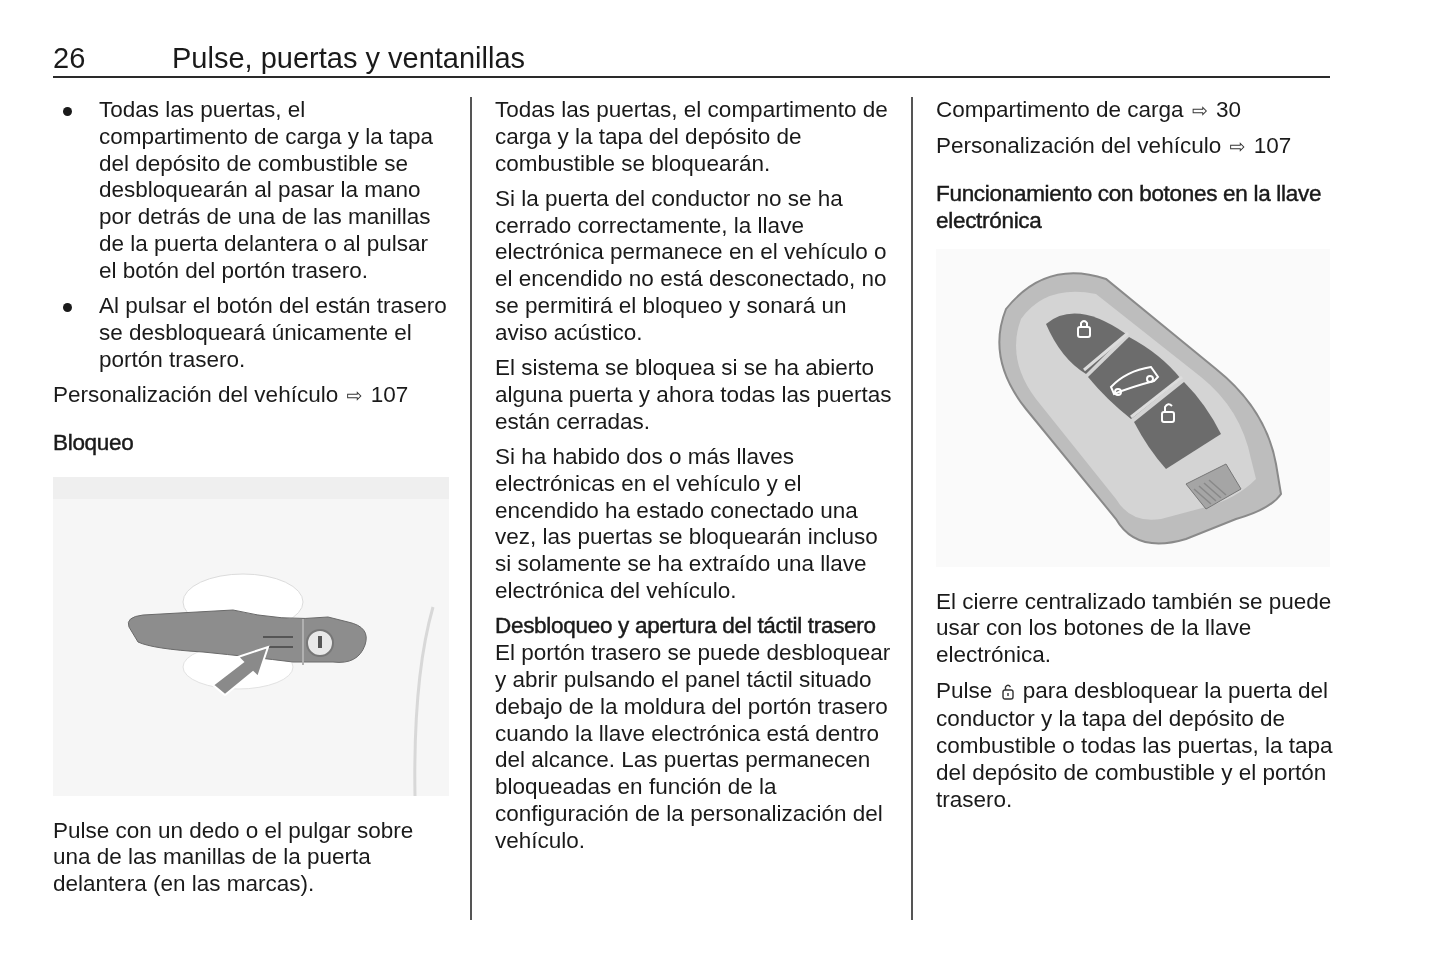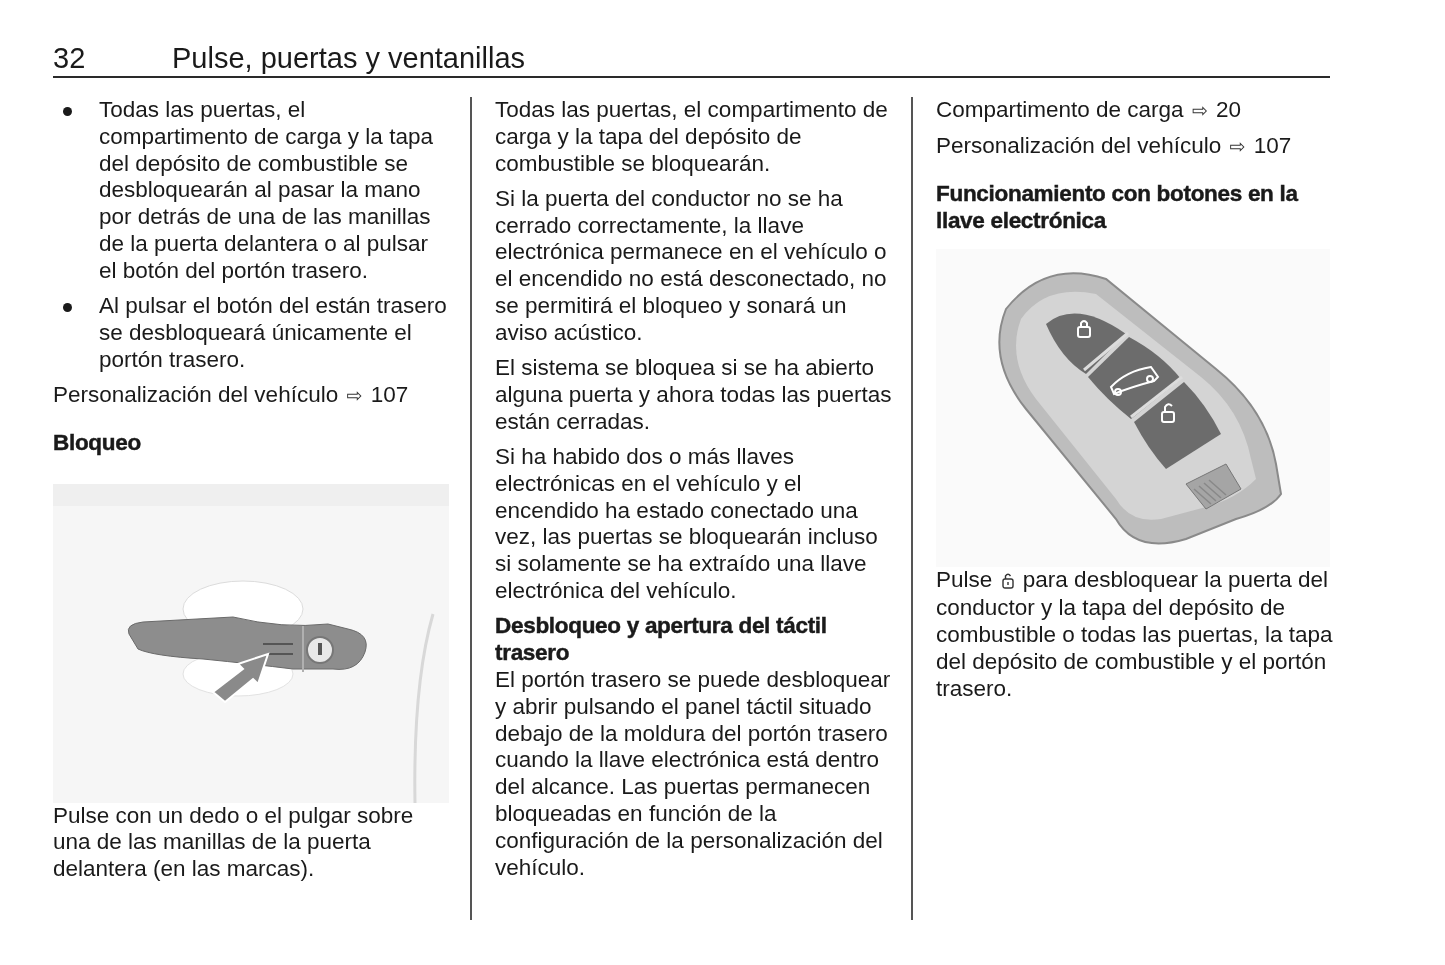--- a/index.html
+++ b/index.html
@@ -19,84 +19,84 @@
     .col3 { left: 936px; width: 400px; }
     .divider { position: absolute; top: 97px; width: 2px; height: 823px; background: #555; }
     .div1 { left: 470px; }
     .div2 { left: 911px; }
     p { margin: 0 0 8.5px 0; }
     .bullet { position: relative; padding-left: 46px; margin-bottom: 8.5px; }
     .bullet .dot {
       position: absolute; left: 10px; top: 10px; width: 9px; height: 9px;
       border-radius: 50%; background: #1a1a1a;
     }
-    .h { font-weight: bold; letter-spacing: -0.3px; -webkit-text-stroke: 0.45px #1a1a1a; margin: 0; }
+    .h { font-weight: normal; letter-spacing: -0.3px; -webkit-text-stroke: 0.45px #1a1a1a; margin: 0; }
     .xref-arrow { display: inline-block; margin: 0 2px; color: #333; font-size: 19px; }
     .figure { background: #f6f6f6; position: relative; }
     .lock-inline { display: inline-block; vertical-align: -2px; margin: 0 3px; }
   </style>
 </head>
 <body>
 
 <div class="header">
-  <span class="page-num">32</span>
+  <span class="page-num">26</span>
   <span class="chapter-title">Pulse, puertas y ventanillas</span>
 </div>
 
 <div class="divider div1"></div>
 <div class="divider div2"></div>
 
 <div class="col col1">
   <div class="bullet">
     <span class="dot"></span>
     <span>Todas las puertas, el compartimento de carga y la tapa del depósito de combustible se desbloquearán al pasar la mano por detrás de una de las manillas de la puerta delantera o al pulsar el botón del portón trasero.</span>
   </div>
   <div class="bullet">
     <span class="dot"></span>
     <span>Al pulsar el botón del están trasero se desbloqueará únicamente el portón trasero.</span>
   </div>
   <p style="margin-bottom:20px;">
     <span>Personalización del vehículo</span>
     <span class="xref-arrow">⇨</span>
     <span>107</span>
   </p>
-  <h3 class="h" style="font-size:22.5px;margin-bottom:27px;">Bloqueo</h3>
+  <h3 class="h" style="font-size:22.5px;margin-bottom:20px;">Bloqueo</h3>
   <div class="figure" style="width:396px;height:319px;">
     <svg width="396" height="319" viewBox="0 0 396 319">
       <rect x="0" y="0" width="396" height="319" fill="#f6f6f6"></rect>
       <rect x="0" y="0" width="396" height="22" fill="#efefef"></rect>
       <path d="M380 130 Q360 200 362 319" stroke="#d8d8d8" stroke-width="3" fill="none"></path>
       <ellipse cx="190" cy="125" rx="60" ry="28" fill="#ffffff" stroke="#dcdcdc"></ellipse>
       <ellipse cx="185" cy="190" rx="55" ry="22" fill="#ffffff" stroke="#e2e2e2"></ellipse>
       <path d="M76 150 Q72 140 90 138 L180 133 Q230 145 275 140 L295 145 Q318 150 312 168 Q305 188 280 185 L240 185 Q200 180 150 175 Q100 172 85 165 Z" fill="#8d8d8d" stroke="#6a6a6a"></path>
       <path d="M250 142 L250 188" stroke="#b0b0b0" stroke-width="2"></path>
       <circle cx="267" cy="166" r="13" fill="#e8e8e8" stroke="#777" stroke-width="2"></circle>
       <rect x="265" y="159" width="4" height="12" fill="#555"></rect>
       <line x1="210" y1="160" x2="240" y2="160" stroke="#555" stroke-width="2"></line>
       <line x1="215" y1="170" x2="240" y2="170" stroke="#555" stroke-width="2"></line>
       <path d="M160 208 L190 185 L185 180 L215 170 L205 200 L200 195 L172 218 Z" fill="#8a8a8a" stroke="#ffffff" stroke-width="2"></path>
     </svg>
   </div>
-  <p style="">Pulse con un dedo o el pulgar sobre una de las manillas de la puerta delantera (en las marcas).</p>
+  <p style="margin-top:22px;">Pulse con un dedo o el pulgar sobre una de las manillas de la puerta delantera (en las marcas).</p>
 </div>
 
 <div class="col col2">
   <p>Todas las puertas, el compartimento de carga y la tapa del depósito de combustible se bloquearán.</p>
   <p>Si la puerta del conductor no se ha cerrado correctamente, la llave electrónica permanece en el vehículo o el encendido no está desconectado, no se permitirá el bloqueo y sonará un aviso acústico.</p>
   <p>El sistema se bloquea si se ha abierto alguna puerta y ahora todas las puertas están cerradas.</p>
   <p style="">Si ha habido dos o más llaves electrónicas en el vehículo y el encendido ha estado conectado una vez, las puertas se bloquearán incluso si solamente se ha extraído una llave electrónica del vehículo.</p>
   <h3 class="h" style="font-size:22.5px;line-height:26.8px;">Desbloqueo y apertura del táctil trasero</h3>
   <p>El portón trasero se puede desbloquear y abrir pulsando el panel táctil situado debajo de la moldura del portón trasero cuando la llave electrónica está dentro del alcance. Las puertas permanecen bloqueadas en función de la configuración de la personalización del vehículo.</p>
 </div>
 
 <div class="col col3">
   <p>
     <span>Compartimento de carga</span>
     <span class="xref-arrow">⇨</span>
-    <span>20</span>
+    <span>30</span>
   </p>
   <p style="margin-bottom:20px;">
     <span>Personalización del vehículo</span>
     <span class="xref-arrow">⇨</span>
     <span>107</span>
   </p>
   <h3 class="h" style="font-size:22.5px;line-height:26.8px;margin-bottom:14px;">Funcionamiento con botones en la llave electrónica</h3>
   <div class="figure" style="width:394px;height:318px;background:#fafafa;">
     <svg width="394" height="318" viewBox="0 0 394 318">
       <rect x="0" y="0" width="394" height="318" fill="#fafafa"></rect>
@@ -122,20 +122,21 @@
       </g>
       <path d="M250 235 L290 215 L305 240 L270 260 Z" fill="#a5a5a5" stroke="#777"></path>
       <g stroke="#888" stroke-width="1.5">
         <line x1="258" y1="240" x2="275" y2="255"></line>
         <line x1="263" y1="237" x2="280" y2="252"></line>
         <line x1="268" y1="234" x2="285" y2="249"></line>
         <line x1="273" y1="231" x2="290" y2="246"></line>
       </g>
     </svg>
   </div>
+  <p style="margin-top:22px;">El cierre centralizado también se puede usar con los botones de la llave electrónica.</p>
   <p>
     <span>Pulse</span>
     <span class="lock-inline">
       <svg width="12" height="17" viewBox="0 0 12 17">
         <rect x="1" y="7" width="10" height="9" rx="2" fill="none" stroke="#333" stroke-width="1.4"></rect>
         <path d="M3.5 7 V4 Q6 0.5 8.5 4" fill="none" stroke="#333" stroke-width="1.4"></path>
         <rect x="5.3" y="10" width="1.4" height="3" fill="#333"></rect>
       </svg>
     </span>
     <span>para desbloquear la puerta del conductor y la tapa del depósito de combustible o todas las puertas, la tapa del depósito de combustible y el portón trasero.</span>

